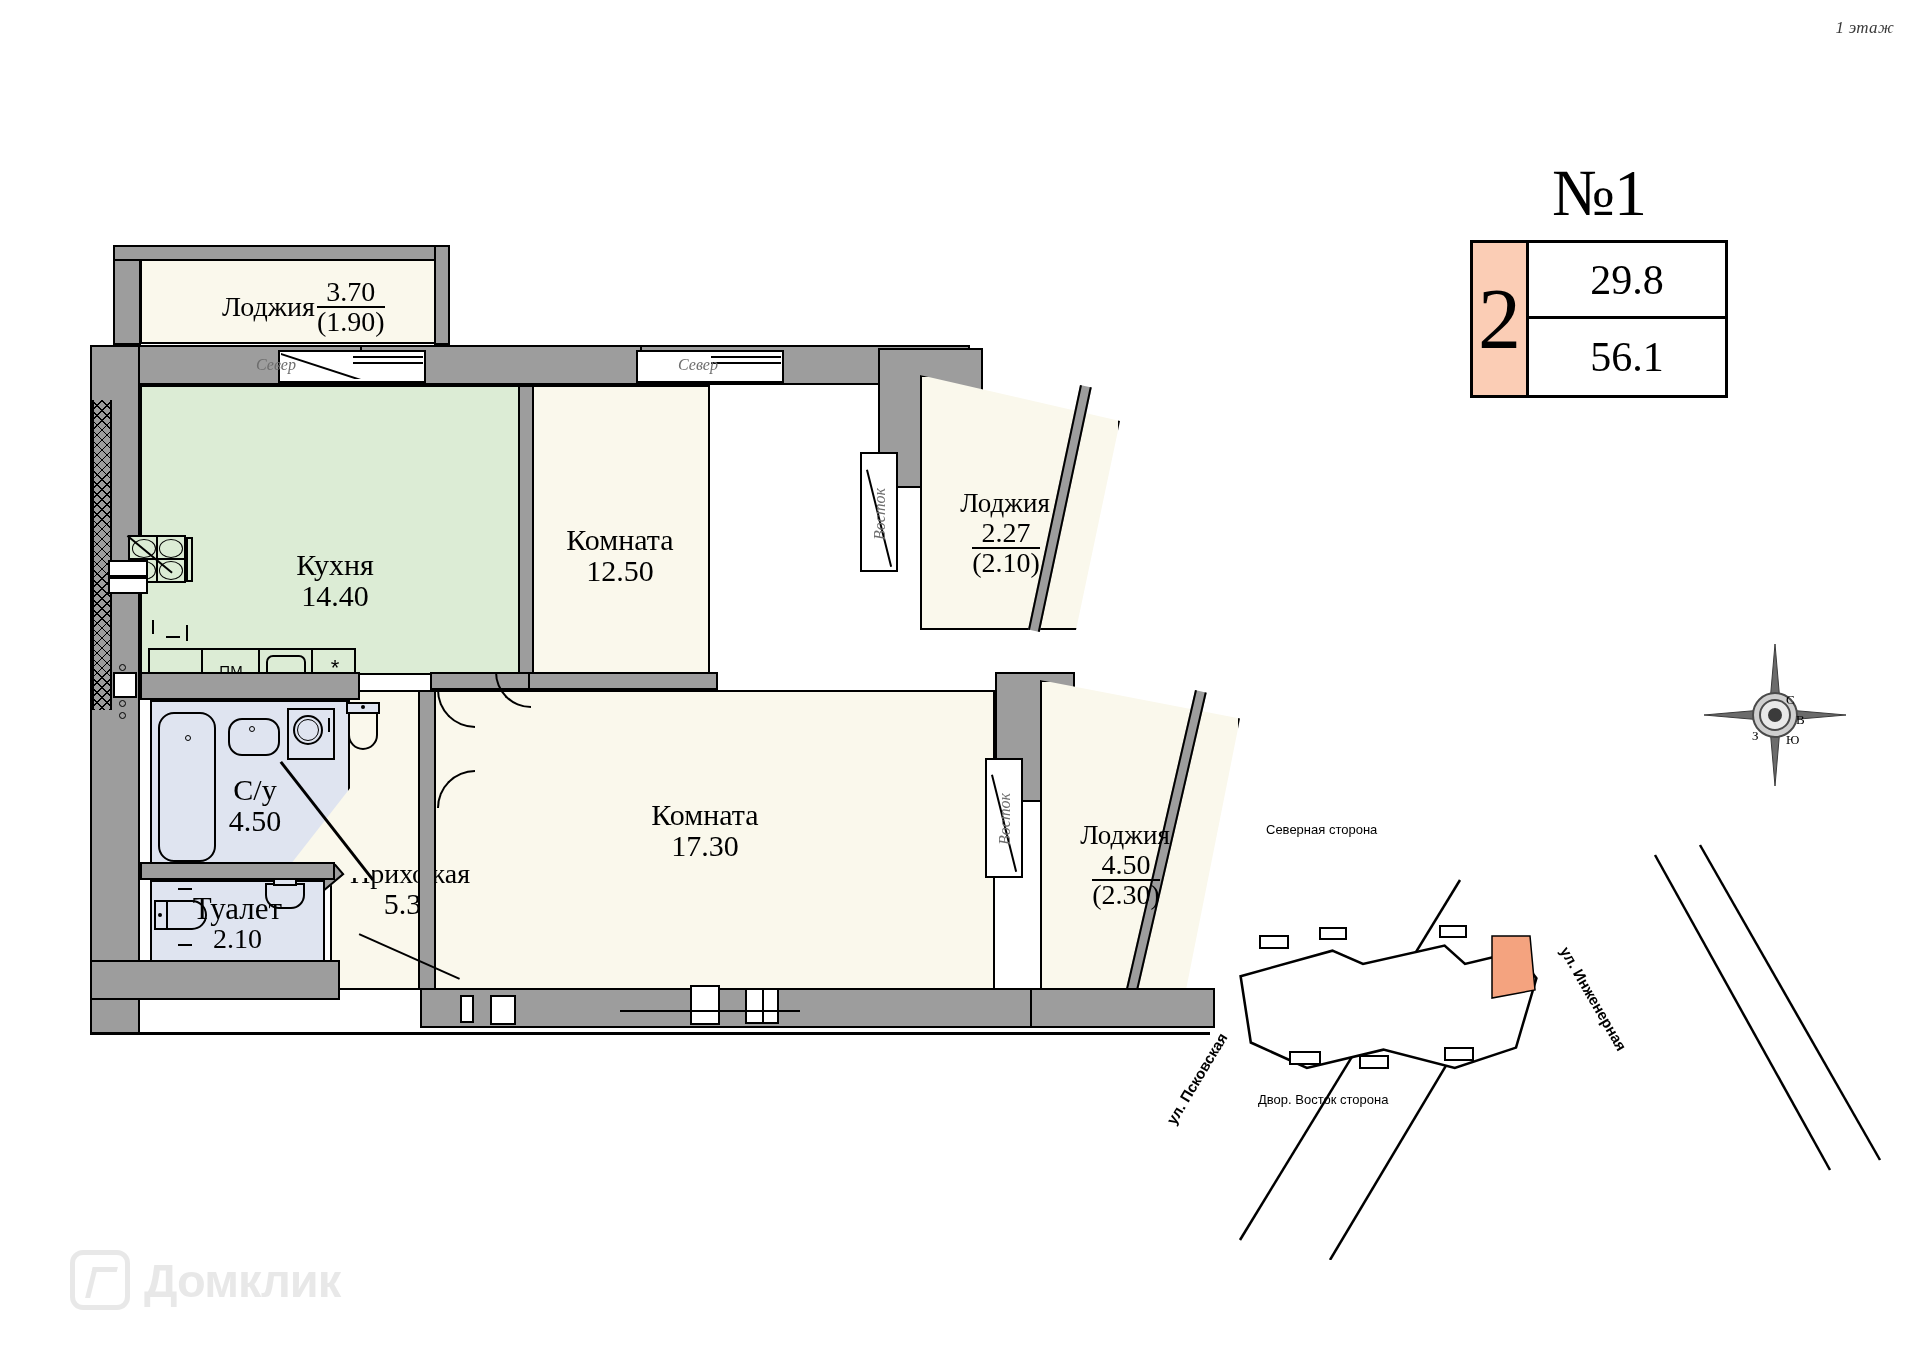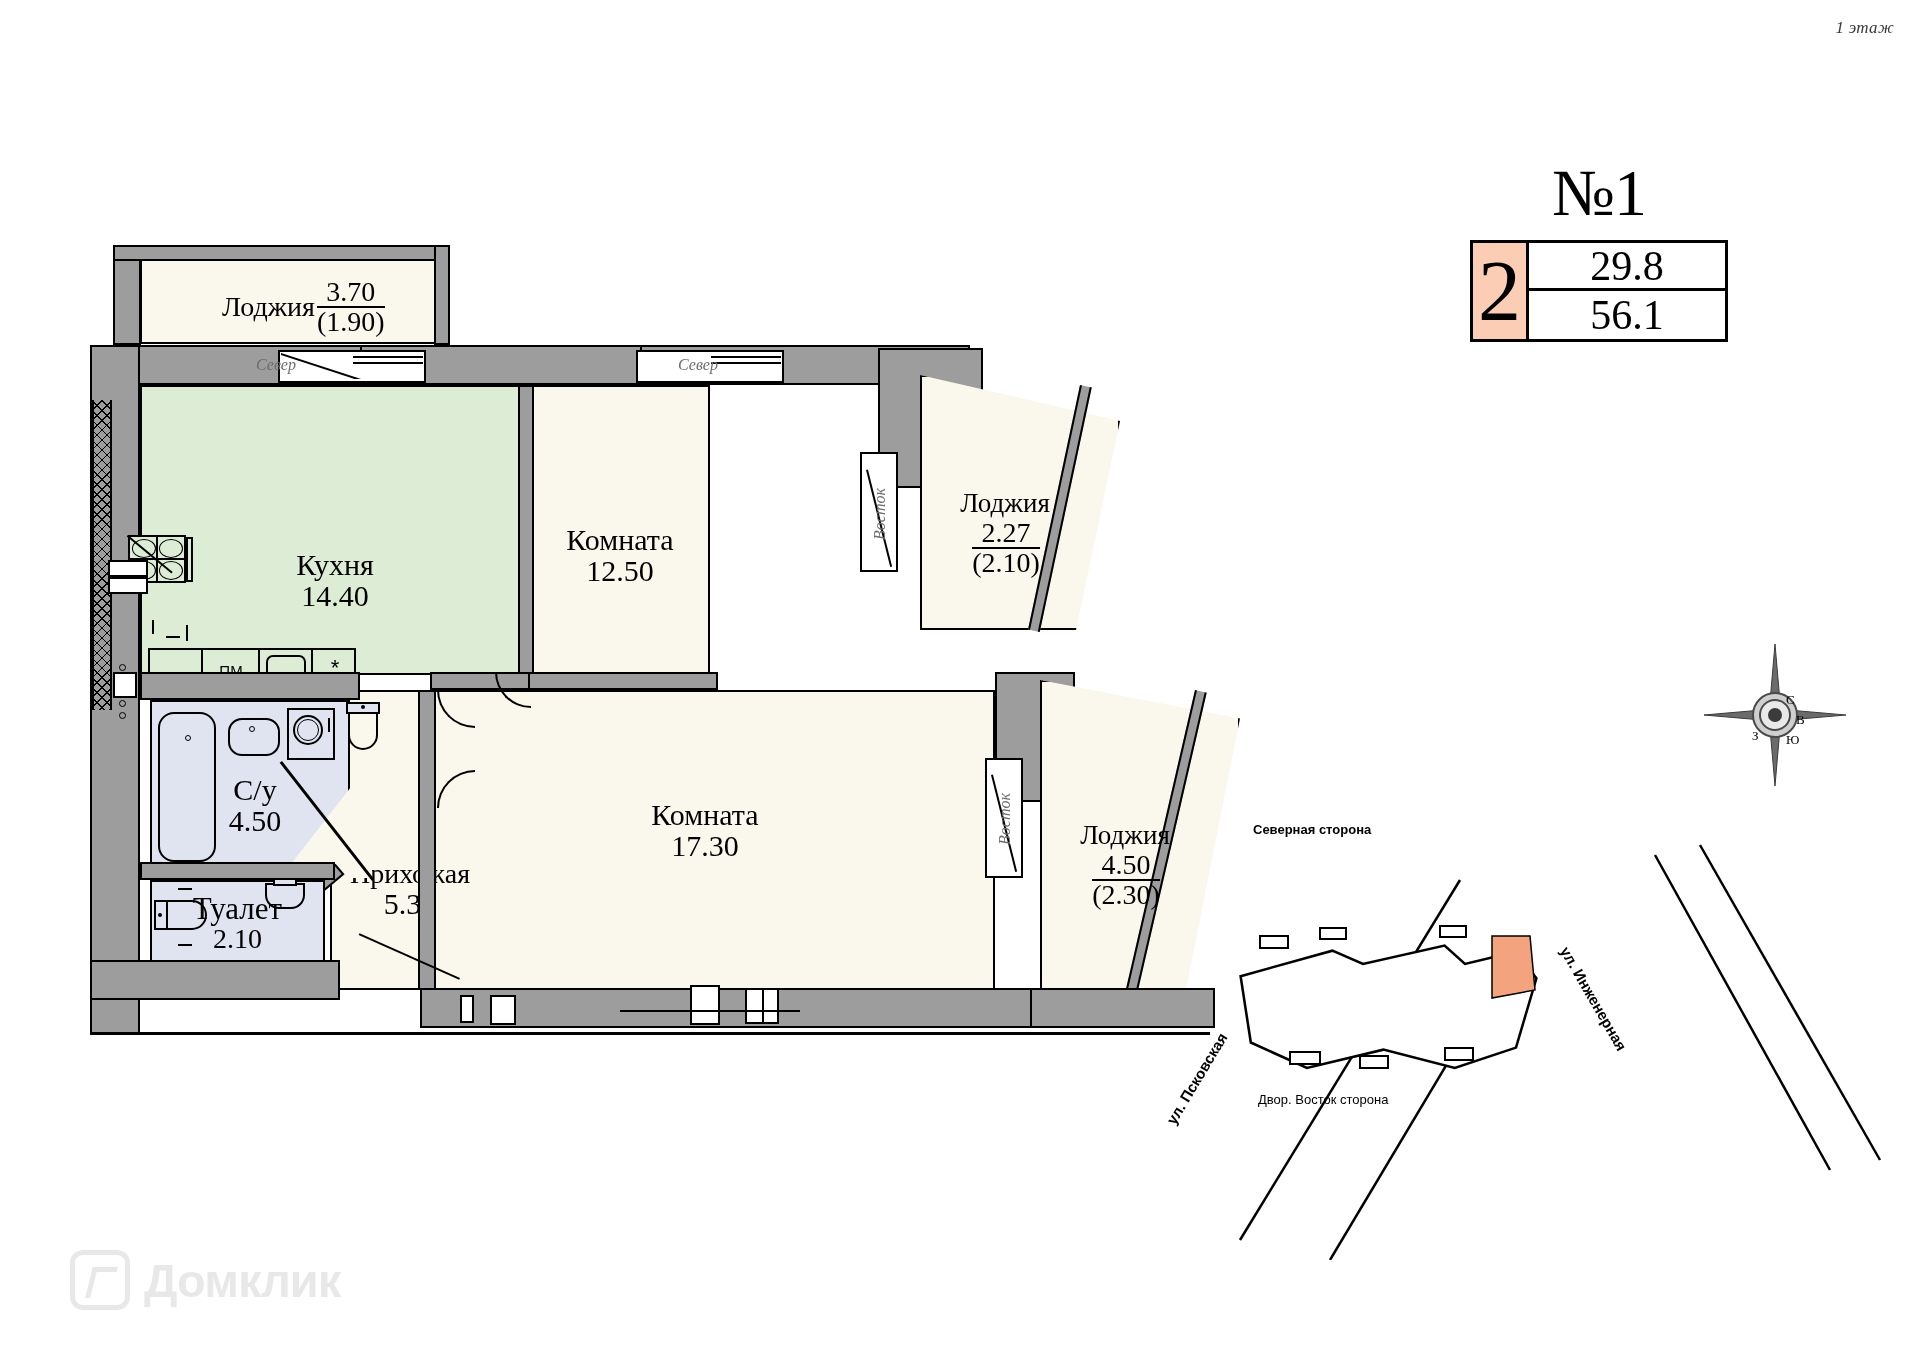--- a/index.html
+++ b/index.html
@@ -97,21 +97,21 @@
     background: #fbcdb5;
     border-right: 3px solid #000;
     display: flex; align-items: center; justify-content: center;
     font-family: "Liberation Serif", serif;
     font-size: 86px;
     line-height: .8;
     color: #000;
   }
   #areas-col { flex: 1; display: flex; flex-direction: column; }
   .area-cell {
-    height: 48px;
+    height: 76px;
     display: flex; align-items: center; justify-content: center;
     font-family: "Liberation Serif", serif;
     font-size: 42px;
     color: #000;
     background: #ffffff;
     border-bottom: 3px solid #000;
   }
   .area-cell:last-child { border-bottom: none; }
   .area-cell.hl { background: #fbcdb5; font-weight: bold; }
 
@@ -447,21 +447,21 @@
       <rect x="210" y="86" width="26" height="11" fill="#fff" stroke="#000" stroke-width="2"></rect>
       <rect x="60" y="212" width="30" height="12" fill="#fff" stroke="#000" stroke-width="2"></rect>
       <rect x="130" y="216" width="28" height="12" fill="#fff" stroke="#000" stroke-width="2"></rect>
       <rect x="215" y="208" width="28" height="12" fill="#fff" stroke="#000" stroke-width="2"></rect>
 
       <polygon points="262,96 300,96 305,150 262,158" fill="#f4a37f" stroke="#000" stroke-width="1.5"></polygon>
     </svg>
 
     <div class="street-name" style="left:-85px; top:230px; transform: rotate(-59deg);">ул. Псковская</div>
     <div class="street-name" style="left:305px; top:150px; transform: rotate(60deg);">ул. Инженерная</div>
-    <div class="side-name" style="left:23px; top:-18px;font-weight:bold;">Северная сторона</div>
+    <div class="side-name" style="left:36px; top:-18px;">Северная сторона</div>
     <div class="side-name" style="left:28px; top:252px;">Двор. Восток сторона</div>
   </div>
 
   <div id="watermark">
     <div id="wm-mark"></div>
     <div id="wm-text">Домклик</div>
   </div>
 
 </div>
 

